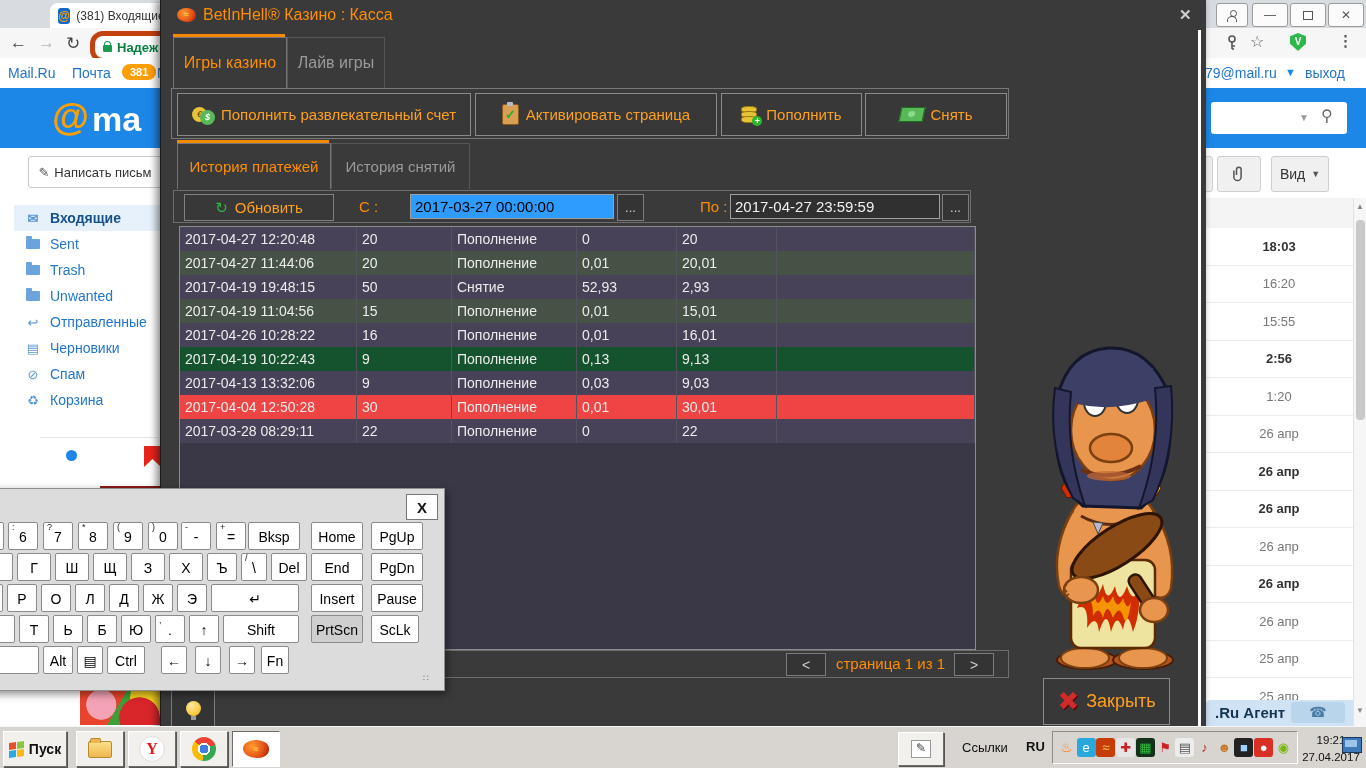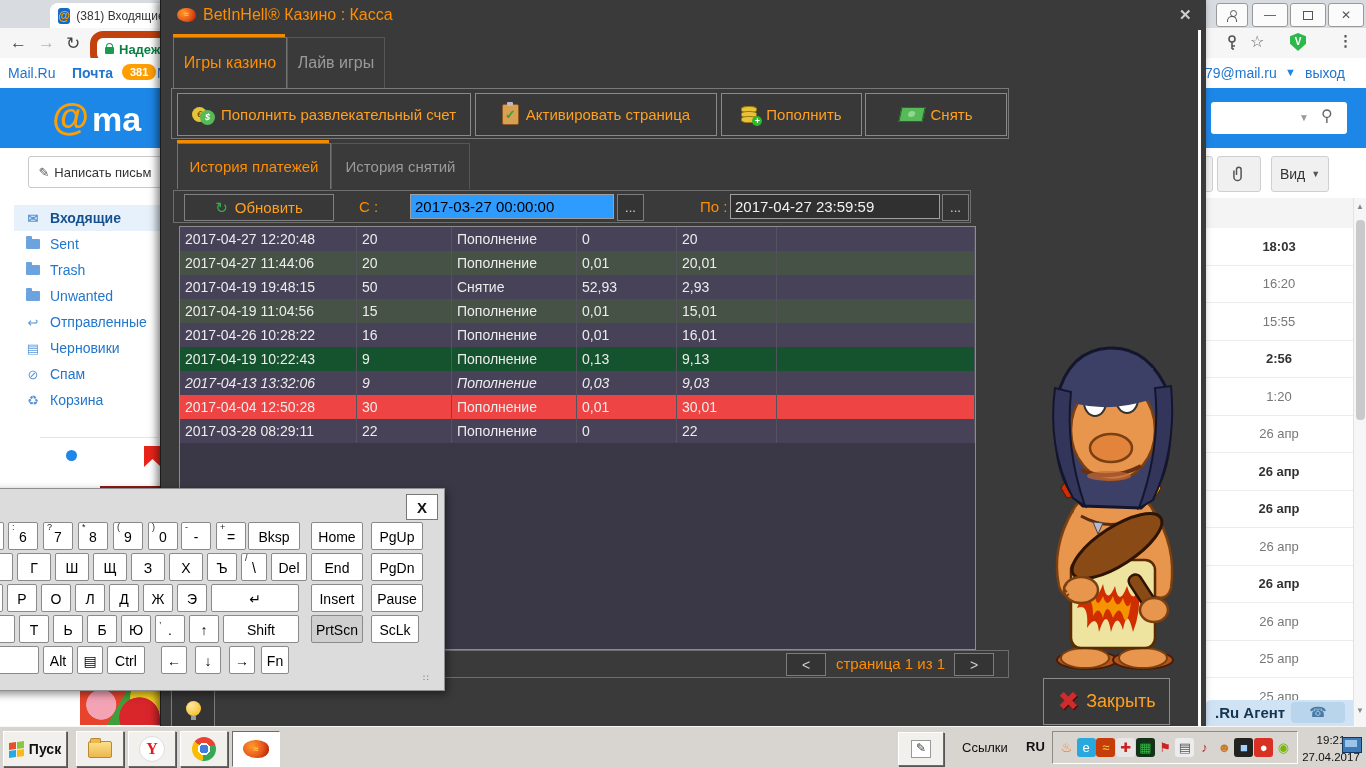--- a/index.html
+++ b/index.html
@@ -7,21 +7,21 @@
     font-family:"Liberation Sans",sans-serif;background:#fff;}
   .abs{position:absolute;}
   
   .tabstrip{background:#d8dce1;border-bottom:1px solid #c3c7cc;}
   .btab{background:#fff;border-radius:8px 8px 0 0;display:flex;align-items:center;gap:6px;
     padding:0 8px;font-size:12px;color:#333;}
   .favicon{width:16px;height:16px;border-radius:3px;background:#1569c7;color:#ffa500;
     font-weight:bold;font-size:12px;line-height:16px;text-align:center;}
   .bbar{background:#f6f6f6;}
   .navg{color:#5f6368;font-size:17px;}
-  .omni{background:#fff;border:7px solid #c2410c;border-radius:13px;display:flex;align-items:center;
+  .omni{background:#fff;border:5px solid #c2410c;border-radius:13px;display:flex;align-items:center;
     gap:5px;padding:0 8px;font-size:13px;color:#0b8043;font-weight:bold;}
   .lock{width:9px;height:7px;background:#1a9b4e;border-radius:1px;position:relative;margin-top:3px;}
   .lock:before{content:"";position:absolute;left:1px;top:-4px;width:5px;height:5px;
     border:1.5px solid #1a9b4e;border-bottom:none;border-radius:4px 4px 0 0;}
   .mlink{color:#2275cc;font-size:14px;text-decoration:none;}
   .badge{background:#ff9e00;color:#fff;font-size:11px;font-weight:bold;border-radius:9px;padding:2px 8px;}
   .banner{background:#1d87e8;}
   .wctl{border:1px solid #9a9a9a;border-radius:3px;background:#fbfbfb;color:#555;
     display:flex;align-items:center;justify-content:center;font-size:12px;}
   .shield{width:16px;height:18px;background:#2db84b;clip-path:polygon(50% 0,100% 18%,100% 60%,50% 100%,0 60%,0 18%);
@@ -118,21 +118,21 @@
       <span class="abs navg" style="left:10px;top:5px;color:#444;">←</span>
       <span class="abs navg" style="left:38px;top:5px;color:#b5b5b5;">→</span>
       <span class="abs navg" style="left:66px;top:5px;color:#444;">↻</span>
       <div class="abs omni" style="left:90px;top:3px;width:80px;height:22px;">
         <span class="lock"></span>
         <span>Надеж</span>
       </div>
     </div>
     <div class="abs" style="left:0;top:58px;width:161px;height:30px;background:#fff;">
       <a class="abs mlink" style="left:8px;top:7px;">Mail.Ru</a>
-      <a class="abs mlink" style="left:72px;top:7px;font-weight:bold;text-align:center;">Почта</a>
+      <a class="abs mlink" style="left:72px;top:7px;font-weight:normal;text-align:center;">Почта</a>
       <span class="abs badge" style="left:122px;top:6px;">381</span>
       <a class="abs mlink" style="left:157px;top:7px;">М</a>
     </div>
     <div class="abs banner" style="left:0;top:88px;width:161px;height:60px;">
       <span class="abs" style="left:52px;top:8px;font-size:38px;font-weight:bold;color:#ff9e00;">@</span>
       <span class="abs" style="left:92px;top:12px;font-size:34px;font-weight:bold;color:#fff;">ma</span>
     </div>
 
     <div class="abs raised" style="left:28px;top:156px;width:132px;height:30px;background:#fff;border:1px solid #c9c9c9;border-radius:3px;box-shadow:none;font-size:13px;color:#333;">
       <span style="color:#555;">✎</span>
@@ -396,21 +396,21 @@
             <div class="tcell" style="width: 198px;"></div>
           </div>
           <div class="trow" style="background: #14532d;">
             <div class="tcell" style="width: 177px;">2017-04-19 10:22:43</div>
             <div class="tcell" style="width: 95px;">9</div>
             <div class="tcell" style="width: 125px;">Пополнение</div>
             <div class="tcell" style="width: 100px;">0,13</div>
             <div class="tcell" style="width: 100px;">9,13</div>
             <div class="tcell" style="width: 198px;"></div>
           </div>
-          <div class="trow" style="background: rgb(71, 66, 87); font-style: italic;">
+          <div class="trow" style="background: rgb(71, 66, 87);">
             <div class="tcell" style="width: 177px;">2017-04-13 13:32:06</div>
             <div class="tcell" style="width: 95px;">9</div>
             <div class="tcell" style="width: 125px;">Пополнение</div>
             <div class="tcell" style="width: 100px;">0,03</div>
             <div class="tcell" style="width: 100px;">9,03</div>
             <div class="tcell" style="width: 198px;"></div>
           </div>
           <div class="trow" style="background: #ef4444;">
             <div class="tcell" style="width: 177px;">2017-04-04 12:50:28</div>
             <div class="tcell" style="width: 95px;">30</div>

